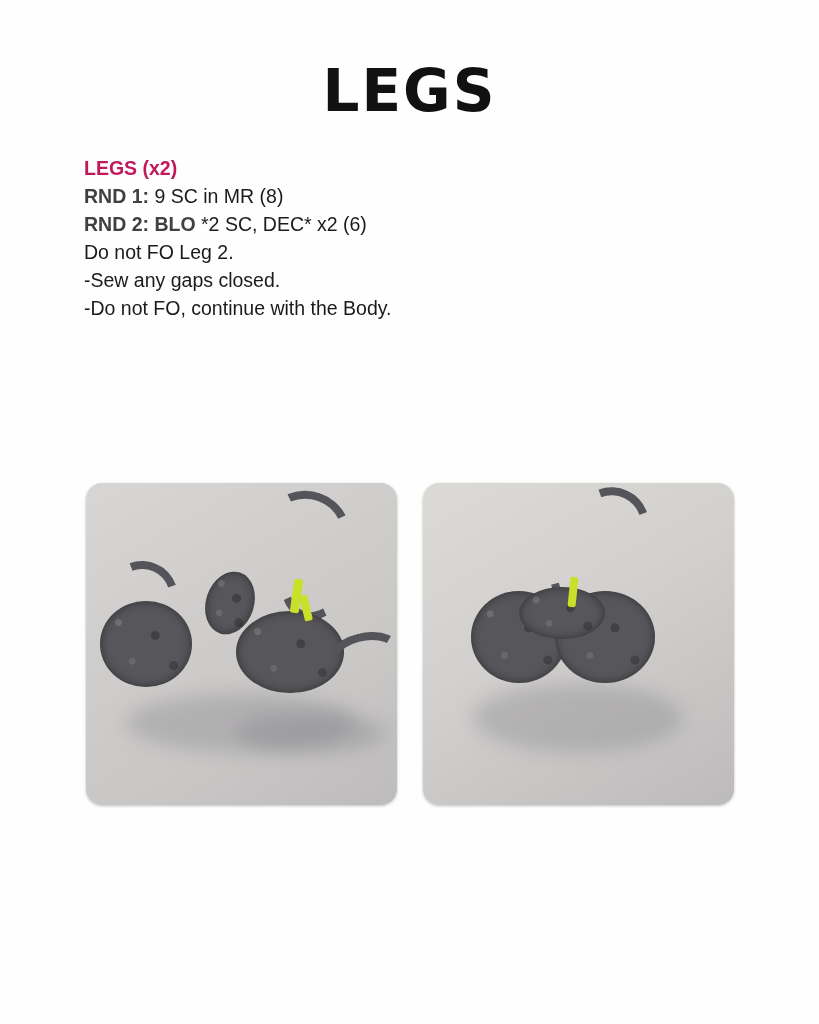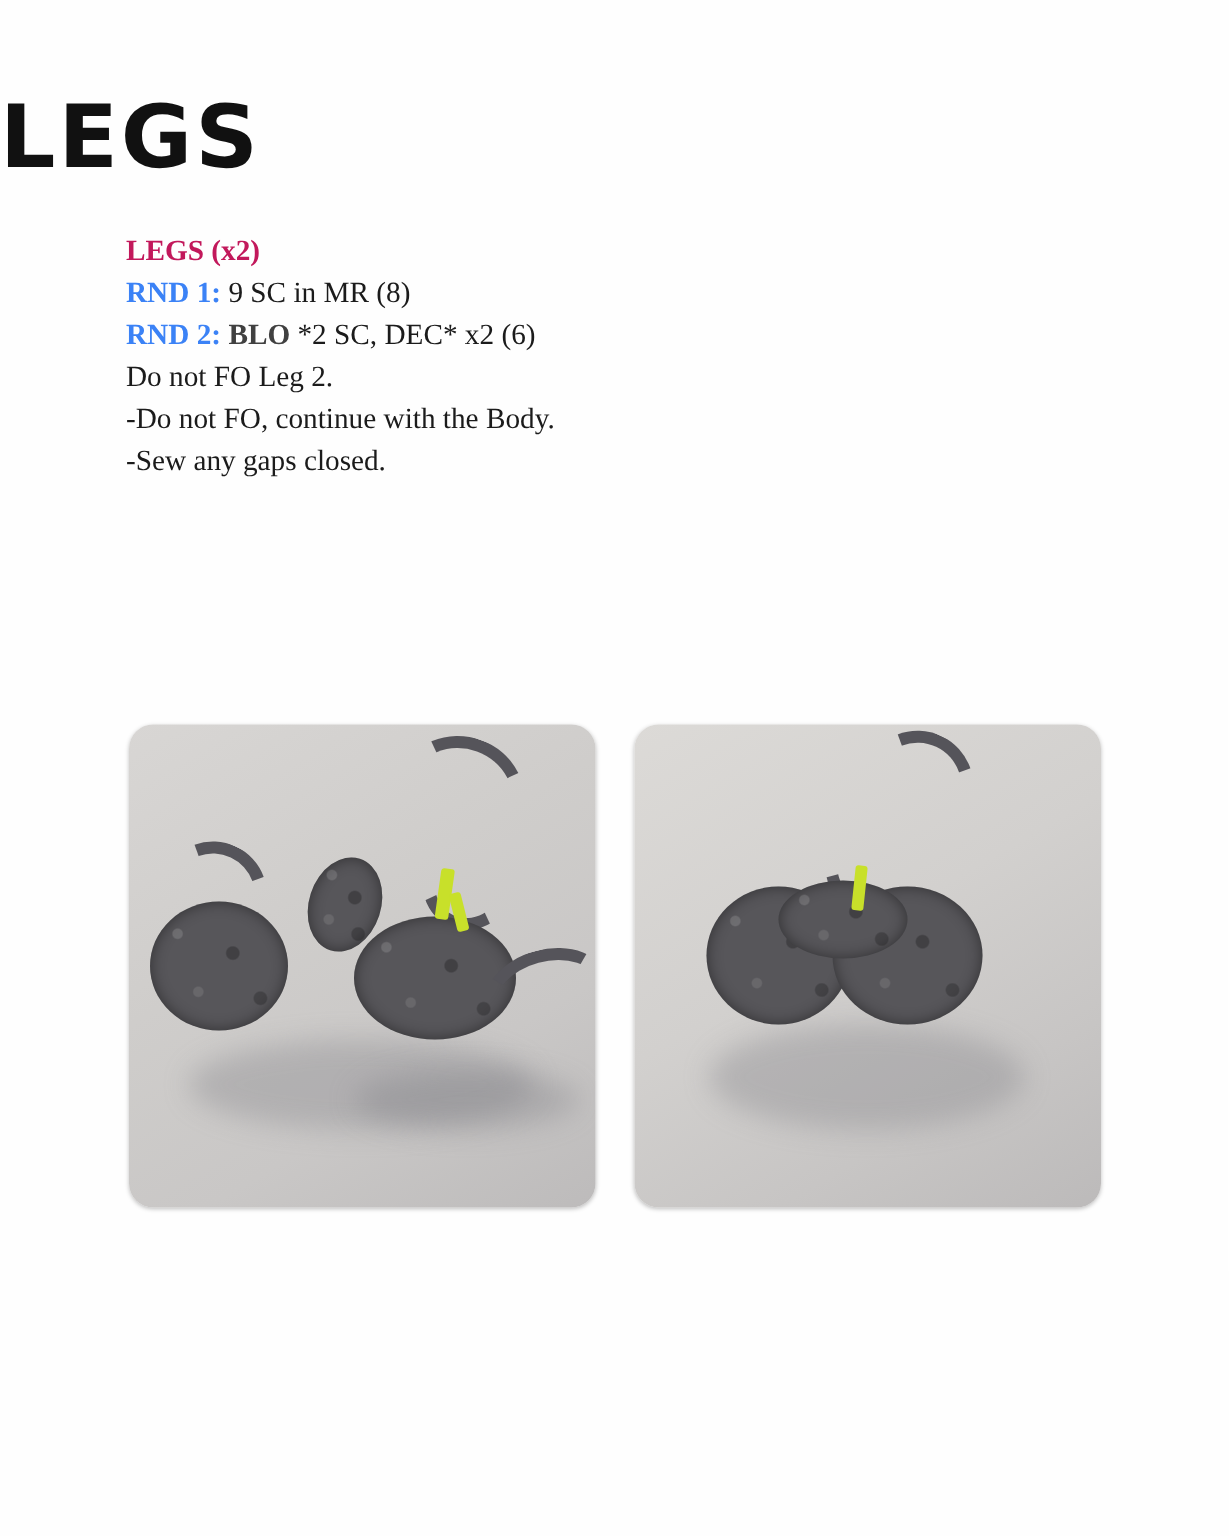--- a/index.html
+++ b/index.html
@@ -13,46 +13,47 @@
     font-family: "DejaVu Sans", sans-serif;
     overflow: hidden;
   }
   .page {
     position: relative;
     width: 819px;
     height: 1024px;
     background: #fefefe;
   }
   .title {
+    text-align: center;
     font-family: "DejaVu Sans", sans-serif;
     font-weight: bold;
     font-size: 58px;
     letter-spacing: 2px;
     color: #111111;
     margin: 0;
     padding-top: 62px;
     line-height: 1;
   }
   .pattern {
     margin: 34px 80px 0 84px;
     font-size: 19.5px;
     line-height: 1.44;
     color: #1b1b1b;
-    font-family: Liberation Serif, serif;
+    font-family: Liberation Sans, sans-serif;
   }
   .pattern p {
     margin: 0;
   }
   .hdr {
     color: #c2185b;
     font-weight: bold;
   }
   .rnd {
     font-weight: bold;
-    color: #3b82f6;
+    color: #404040;
   }
   .pink {
     color: #404040;
     font-weight: bold;
   }
   .bold {
     font-weight: bold;
   }
   .photos {
     position: absolute;
@@ -121,22 +122,22 @@
     <p>
       <span class="hdr">LEGS (x2)</span>
     </p>
     <p>
       <span class="rnd">RND 1:</span><span> 9 SC in MR (8)</span>
     </p>
     <p>
       <span class="rnd">RND 2:</span> <span class="pink">BLO</span><span> *2 SC, DEC* x2 (6)</span>
     </p>
     <p>Do not FO Leg 2.</p>
+    <p>-Sew any gaps closed.</p>
     <p>-Do not FO, continue with the Body.</p>
-    <p>-Sew any gaps closed.</p>
   </div>
 
   <div class="photos">
 
     <div class="photo photo-a">
       <div class="shadow-blob" style="left:40px; top:210px; width:230px; height:60px;"></div>
       <div class="shadow-blob" style="left:150px; top:230px; width:150px; height:40px;"></div>
 
       <div class="tail" style="left:178px; top:8px; width:70px; height:64px; transform:rotate(20deg); border-width:8px;"></div>
       <div class="tail" style="left:196px; top:52px; width:52px; height:70px; transform:rotate(-160deg); border-width:8px;"></div>

